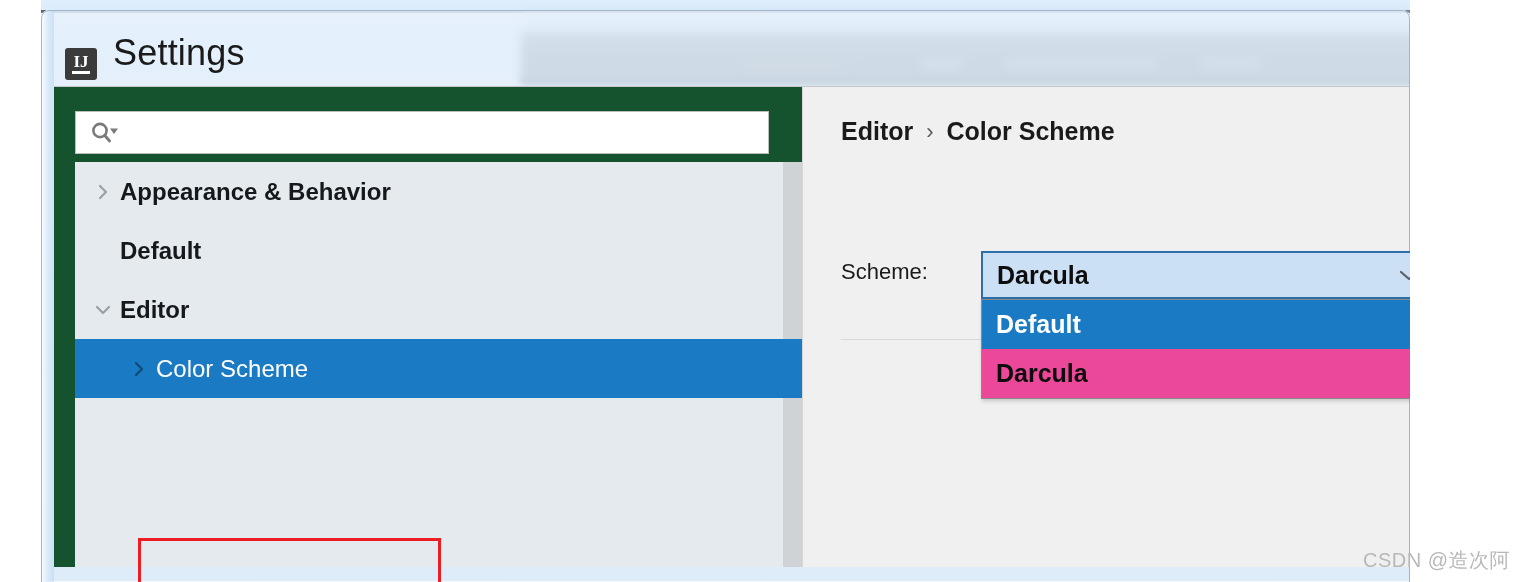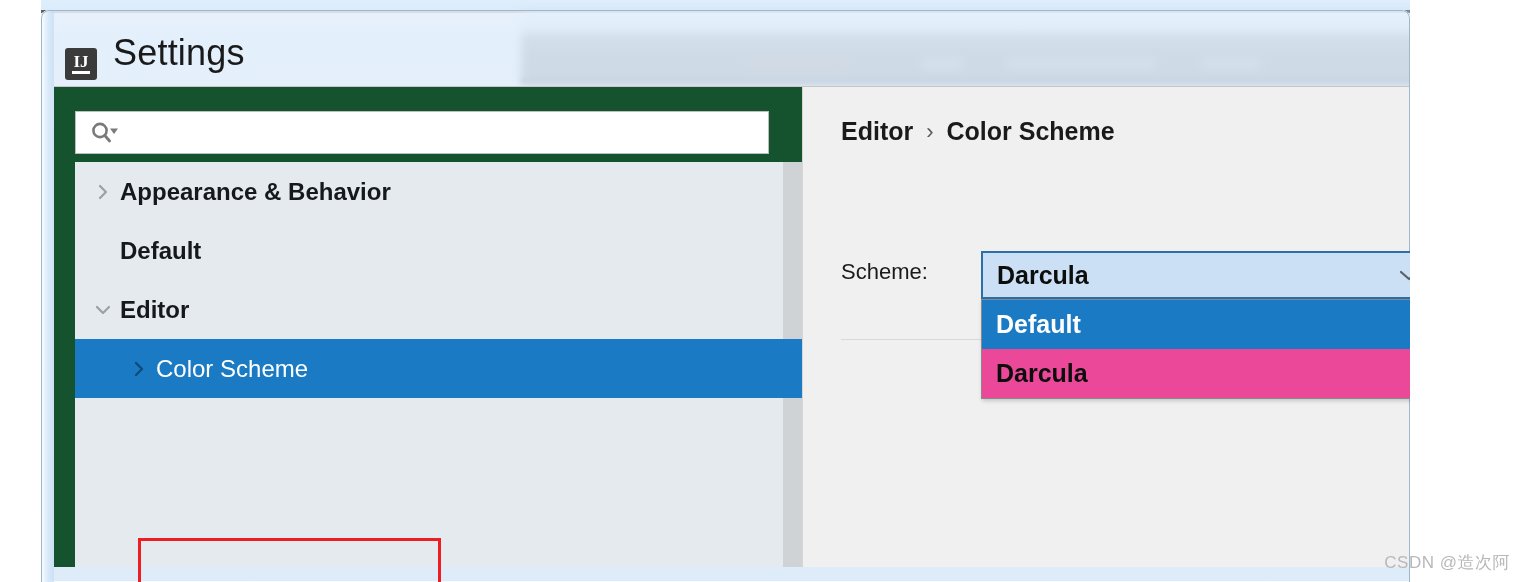--- a/index.html
+++ b/index.html
@@ -356,21 +356,21 @@
   .dropdown-item.highlight {
     background: #1a7ac4;
     color: #ffffff;
   }
 
   
   .watermark {
     position: absolute;
     right: 16px;
     bottom: 8px;
-    font-size: 17px;
+    font-size: 20px;
     color: #b8b8b8;
     letter-spacing: .5px;
     white-space: nowrap;
   }
 </style>
 </head>
 <body>
 
 <div id="screen">
 

